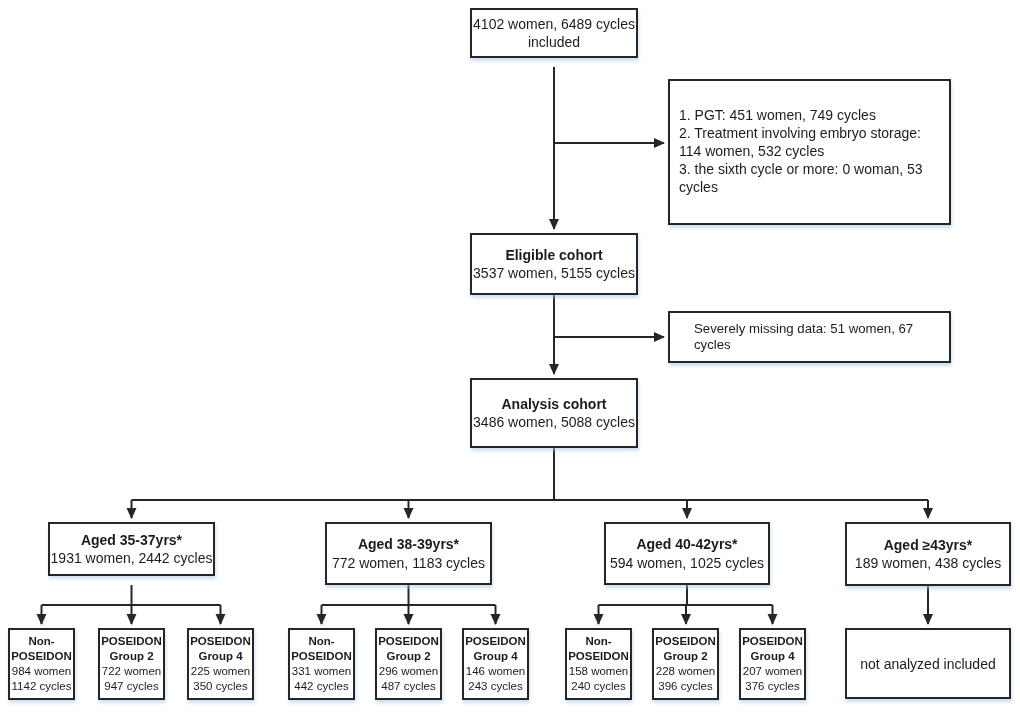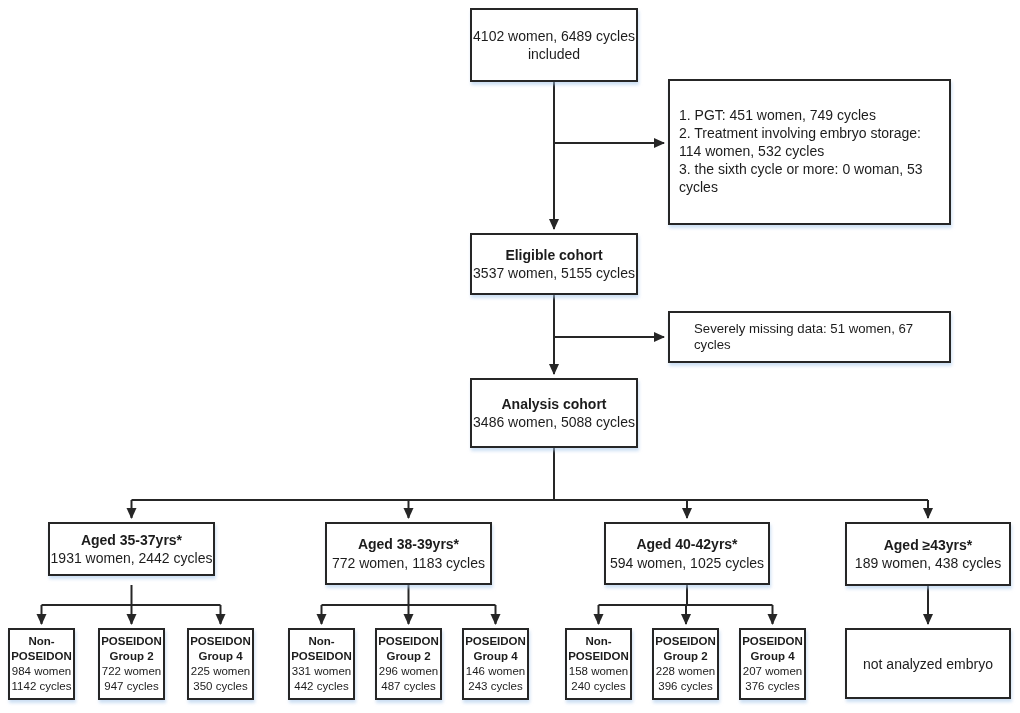--- a/index.html
+++ b/index.html
@@ -67,21 +67,21 @@
       <line x1="687" y1="585" x2="687" y2="605"></line>
       <line x1="598.5" y1="605" x2="772.5" y2="605"></line>
       <line x1="598.5" y1="605" x2="598.5" y2="624" marker-end="url(#ah)"></line>
       <line x1="686" y1="605" x2="686" y2="624" marker-end="url(#ah)"></line>
       <line x1="772.5" y1="605" x2="772.5" y2="624" marker-end="url(#ah)"></line>
 
       <line x1="928" y1="586" x2="928" y2="624" marker-end="url(#ah)"></line>
     </g>
   </svg>
 
-  <div class="box main" style="left:470px;top:8px;width:168px;height:74px;">
+  <div class="box main" style="left:470px;top:8px;width:168px;height:50px;">
     <div>4102 women, 6489 cycles</div>
     <div>included</div>
   </div>
 
   <div class="box leftalign" style="left:668px;top:79px;width:283px;height:146px;">
     <div>1. PGT: 451 women, 749 cycles</div>
     <div>2. Treatment involving embryo storage: 114 women, 532 cycles</div>
     <div>3. the sixth cycle or more: 0 woman, 53 cycles</div>
   </div>
 
@@ -158,16 +158,16 @@
     <div>228 women</div>
     <div>396 cycles</div>
   </div>
   <div class="box child" style="left:739px;top:628px;width:67px;height:72px;">
     <div class="title">POSEIDON Group 4</div>
     <div>207 women</div>
     <div>376 cycles</div>
   </div>
 
   <div class="box note" style="left:845px;top:628px;width:166px;height:71px;">
-    <div>not analyzed embryo</div>
+    <div>not analyzed included</div>
   </div>
 
 </div>
 
 </body></html>

